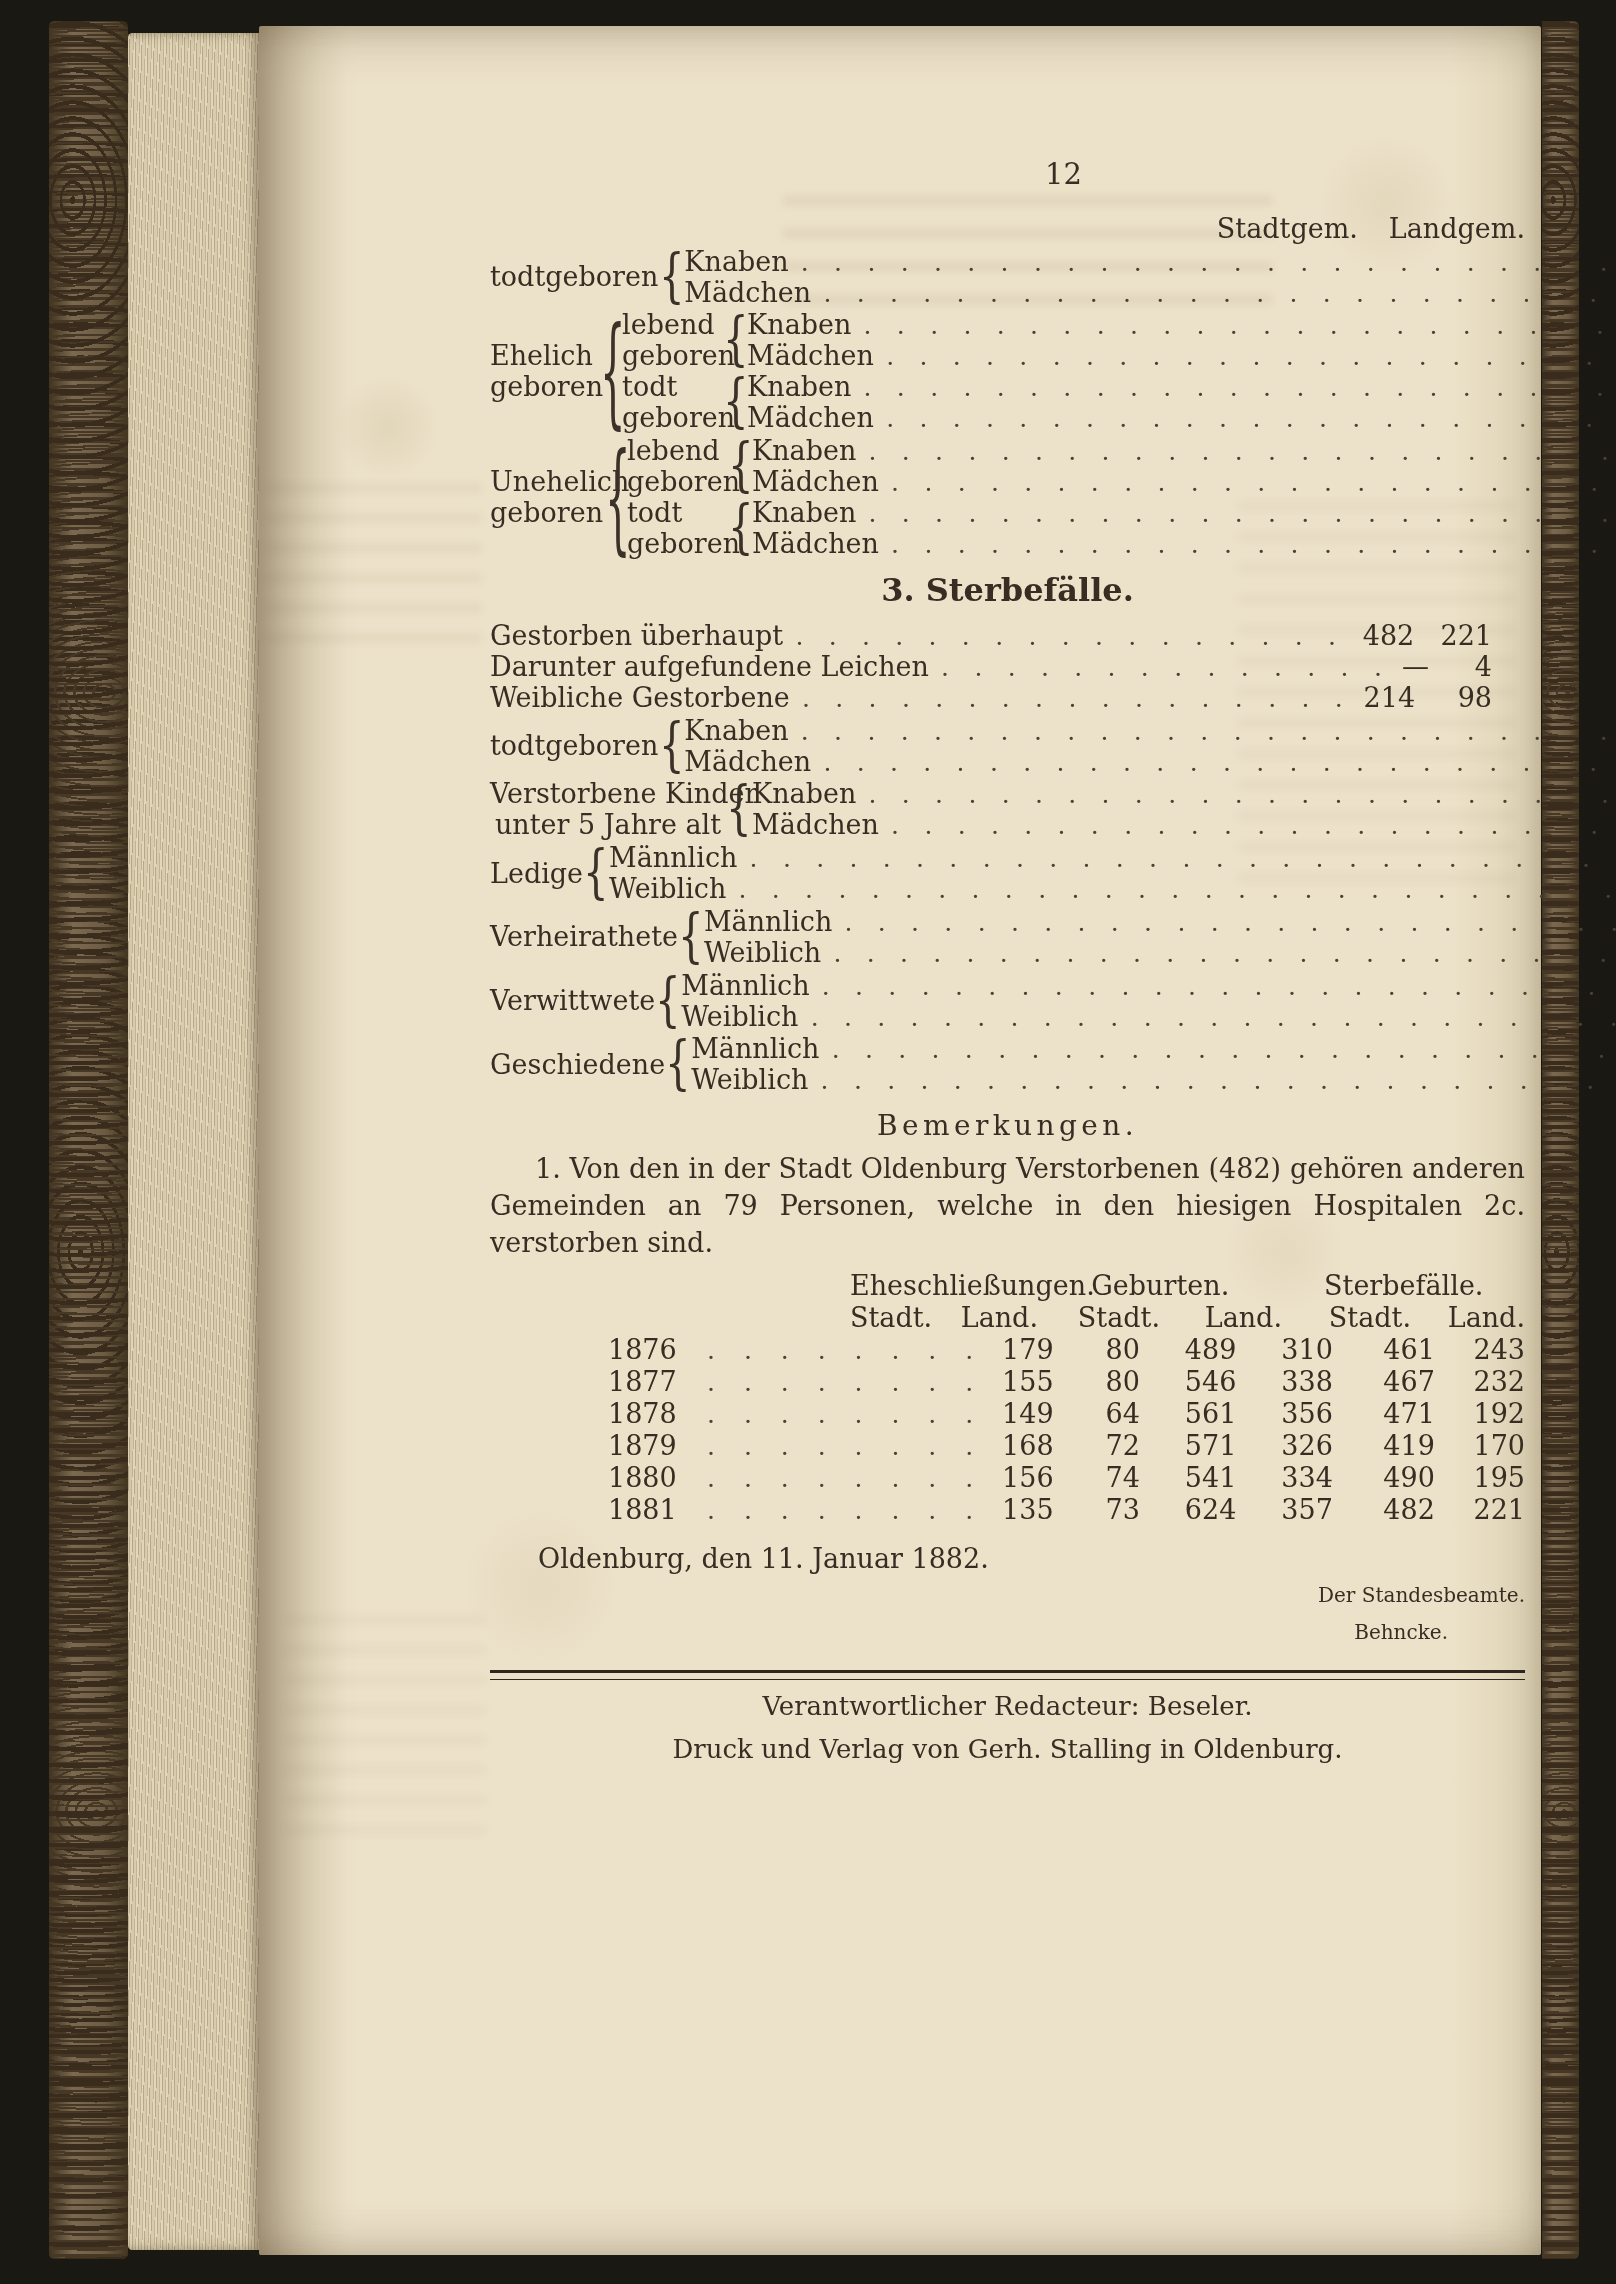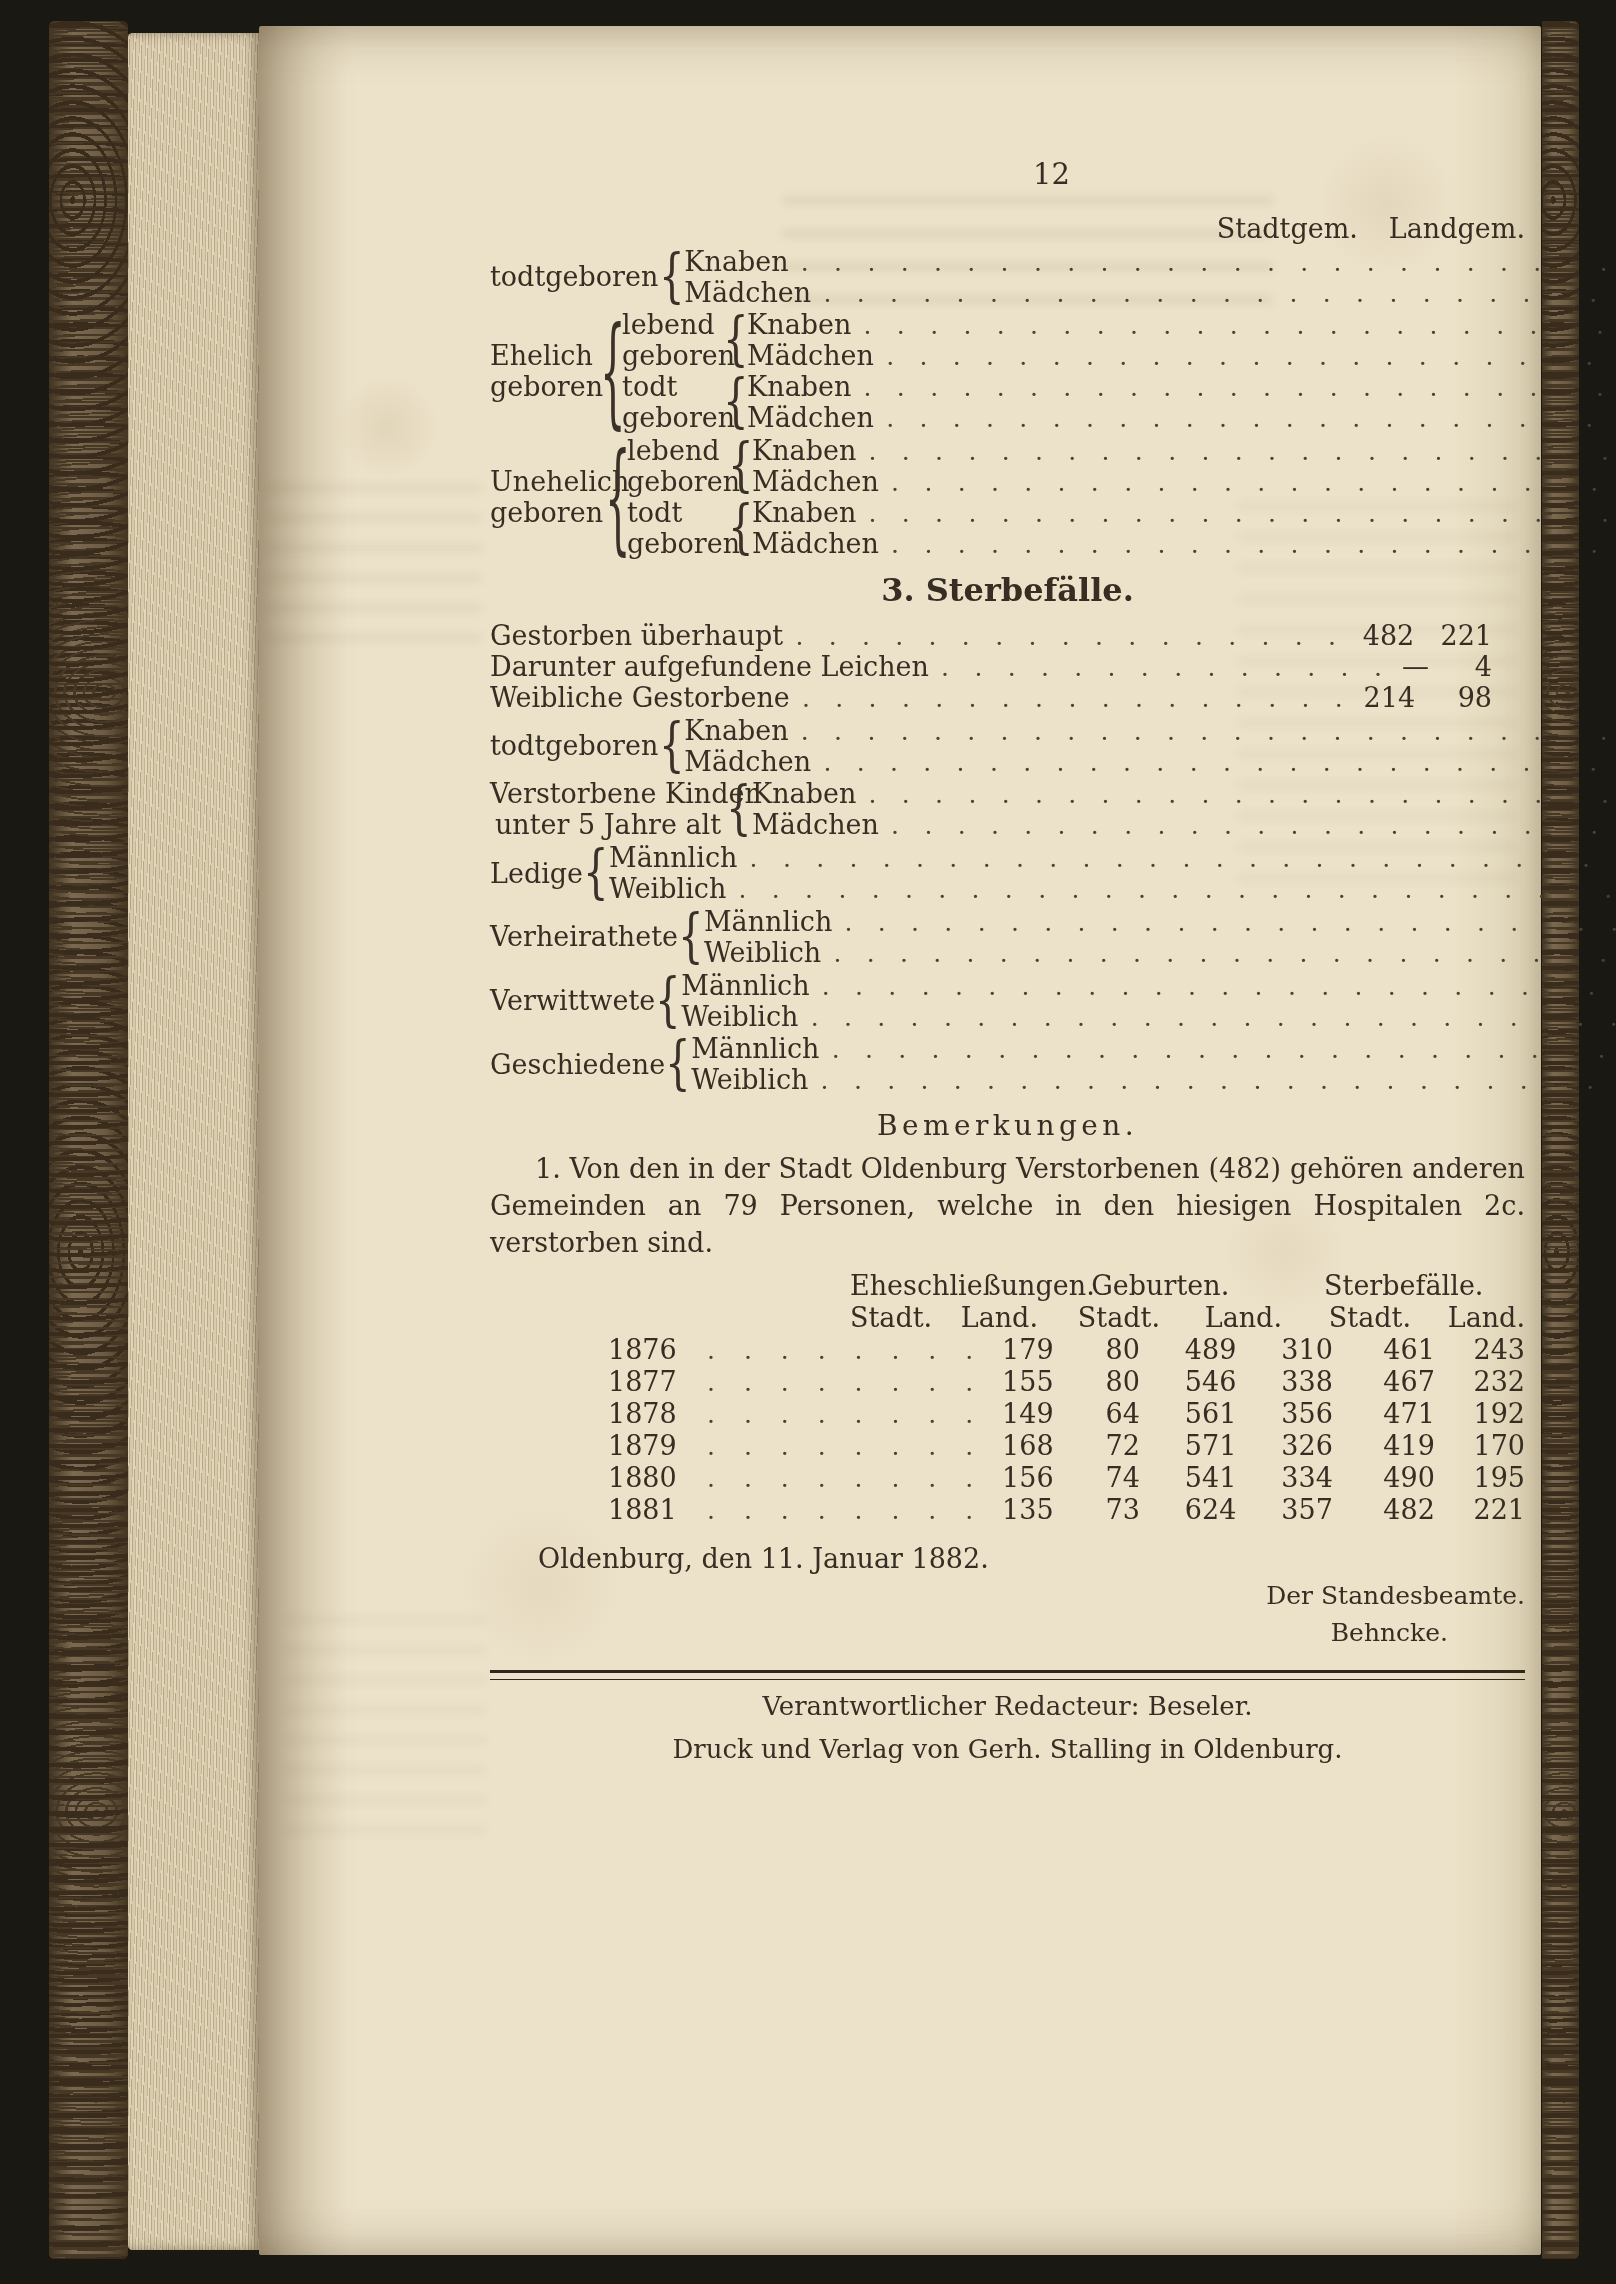--- a/index.html
+++ b/index.html
@@ -45,21 +45,21 @@
       background:repeating-linear-gradient(0deg,rgba(110,90,60,.45) 0 8.7px,rgba(0,0,0,0) 8.7px 33px);}
   .s2{left:5.2px;top:441px;width:218px;height:175px;opacity:.18;
       background:repeating-linear-gradient(0deg,rgba(110,90,60,.45) 0 7.9px,rgba(0,0,0,0) 7.9px 30px);}
   .s3{left:978px;top:454px;width:279px;height:402px;opacity:.14;
       background:repeating-linear-gradient(0deg,rgba(110,90,60,.40) 0 7.9px,rgba(0,0,0,0) 7.9px 31px);}
   .s4{left:26px;top:1590px;width:201px;height:218px;opacity:.14;
       background:repeating-linear-gradient(0deg,rgba(110,90,60,.40) 0 7.9px,rgba(0,0,0,0) 7.9px 30px);}
 
   .content{position:absolute;left:231px;top:0;width:1035px;}
 
-  .pagenum{margin-top:131px;font-size:29px;text-align:center;position:relative;left:44px;line-height:35px;}
+  .pagenum{margin-top:131px;font-size:29px;text-align:center;position:relative;left:56px;line-height:35px;}
 
   .col-headers{display:flex;justify-content:flex-end;gap:31px;margin-top:21px;font-size:27px;line-height:31px;}
 
   
   .row{display:flex;align-items:center;height:31px;padding-right:33px;font-size:27px;line-height:31px;}
   .item{white-space:nowrap;}
   .leader{flex:1 1 auto;overflow:hidden;white-space:nowrap;margin:0 8.7px 0 12.2px;height:31px;}
   .leader::after{content:". . . . . . . . . . . . . . . . . . . . . . . . . . . . . . . . . . . . . . . .";
                  letter-spacing:8.7px;color:#4a4033;font-size:25px;line-height:31px;}
   .v{white-space:nowrap;text-align:right;}
@@ -93,21 +93,21 @@
   .yt-h-ehe{width:188px;}
   .yt-h-geb{width:245px;}
   .yt-h-sterb{width:243px;}
   .yt-c{text-align:right;white-space:nowrap;}
   .c1{width:79px;} .c2{width:109px;} .c3{width:122px;} .c4{width:122px;} .c5{width:129px;} .c6{width:114px;}
   .yt-year{margin-left:118px;width:92px;flex:0 0 auto;}
   .yt-leader{flex:1 1 auto;overflow:hidden;white-space:nowrap;height:32px;margin:0 7px;}
   .yt-leader::after{content:". . . . . . . . . .";letter-spacing:10.5px;color:#4a4033;font-size:25px;line-height:32px;}
 
   .dateline{margin:14px 0 0 48px;font-size:27px;line-height:37px;}
-  .sig{margin:0;font-size:25px;line-height:37px;text-align:right;}
+  .sig{margin:0;font-size:20px;line-height:37px;text-align:right;}
   .sig-name{padding-right:77px;}
 
   .rule{margin-top:19px;height:6.1px;border-top:3.5px solid #2f271e;border-bottom:1.7px solid #2f271e;}
   .imprint{margin:8.7px 0 0;font-size:26px;line-height:35px;text-align:center;}
 </style>
 </head>
 <body>
 
 <div class="scene">
   <div class="cover cover-left"></div>

